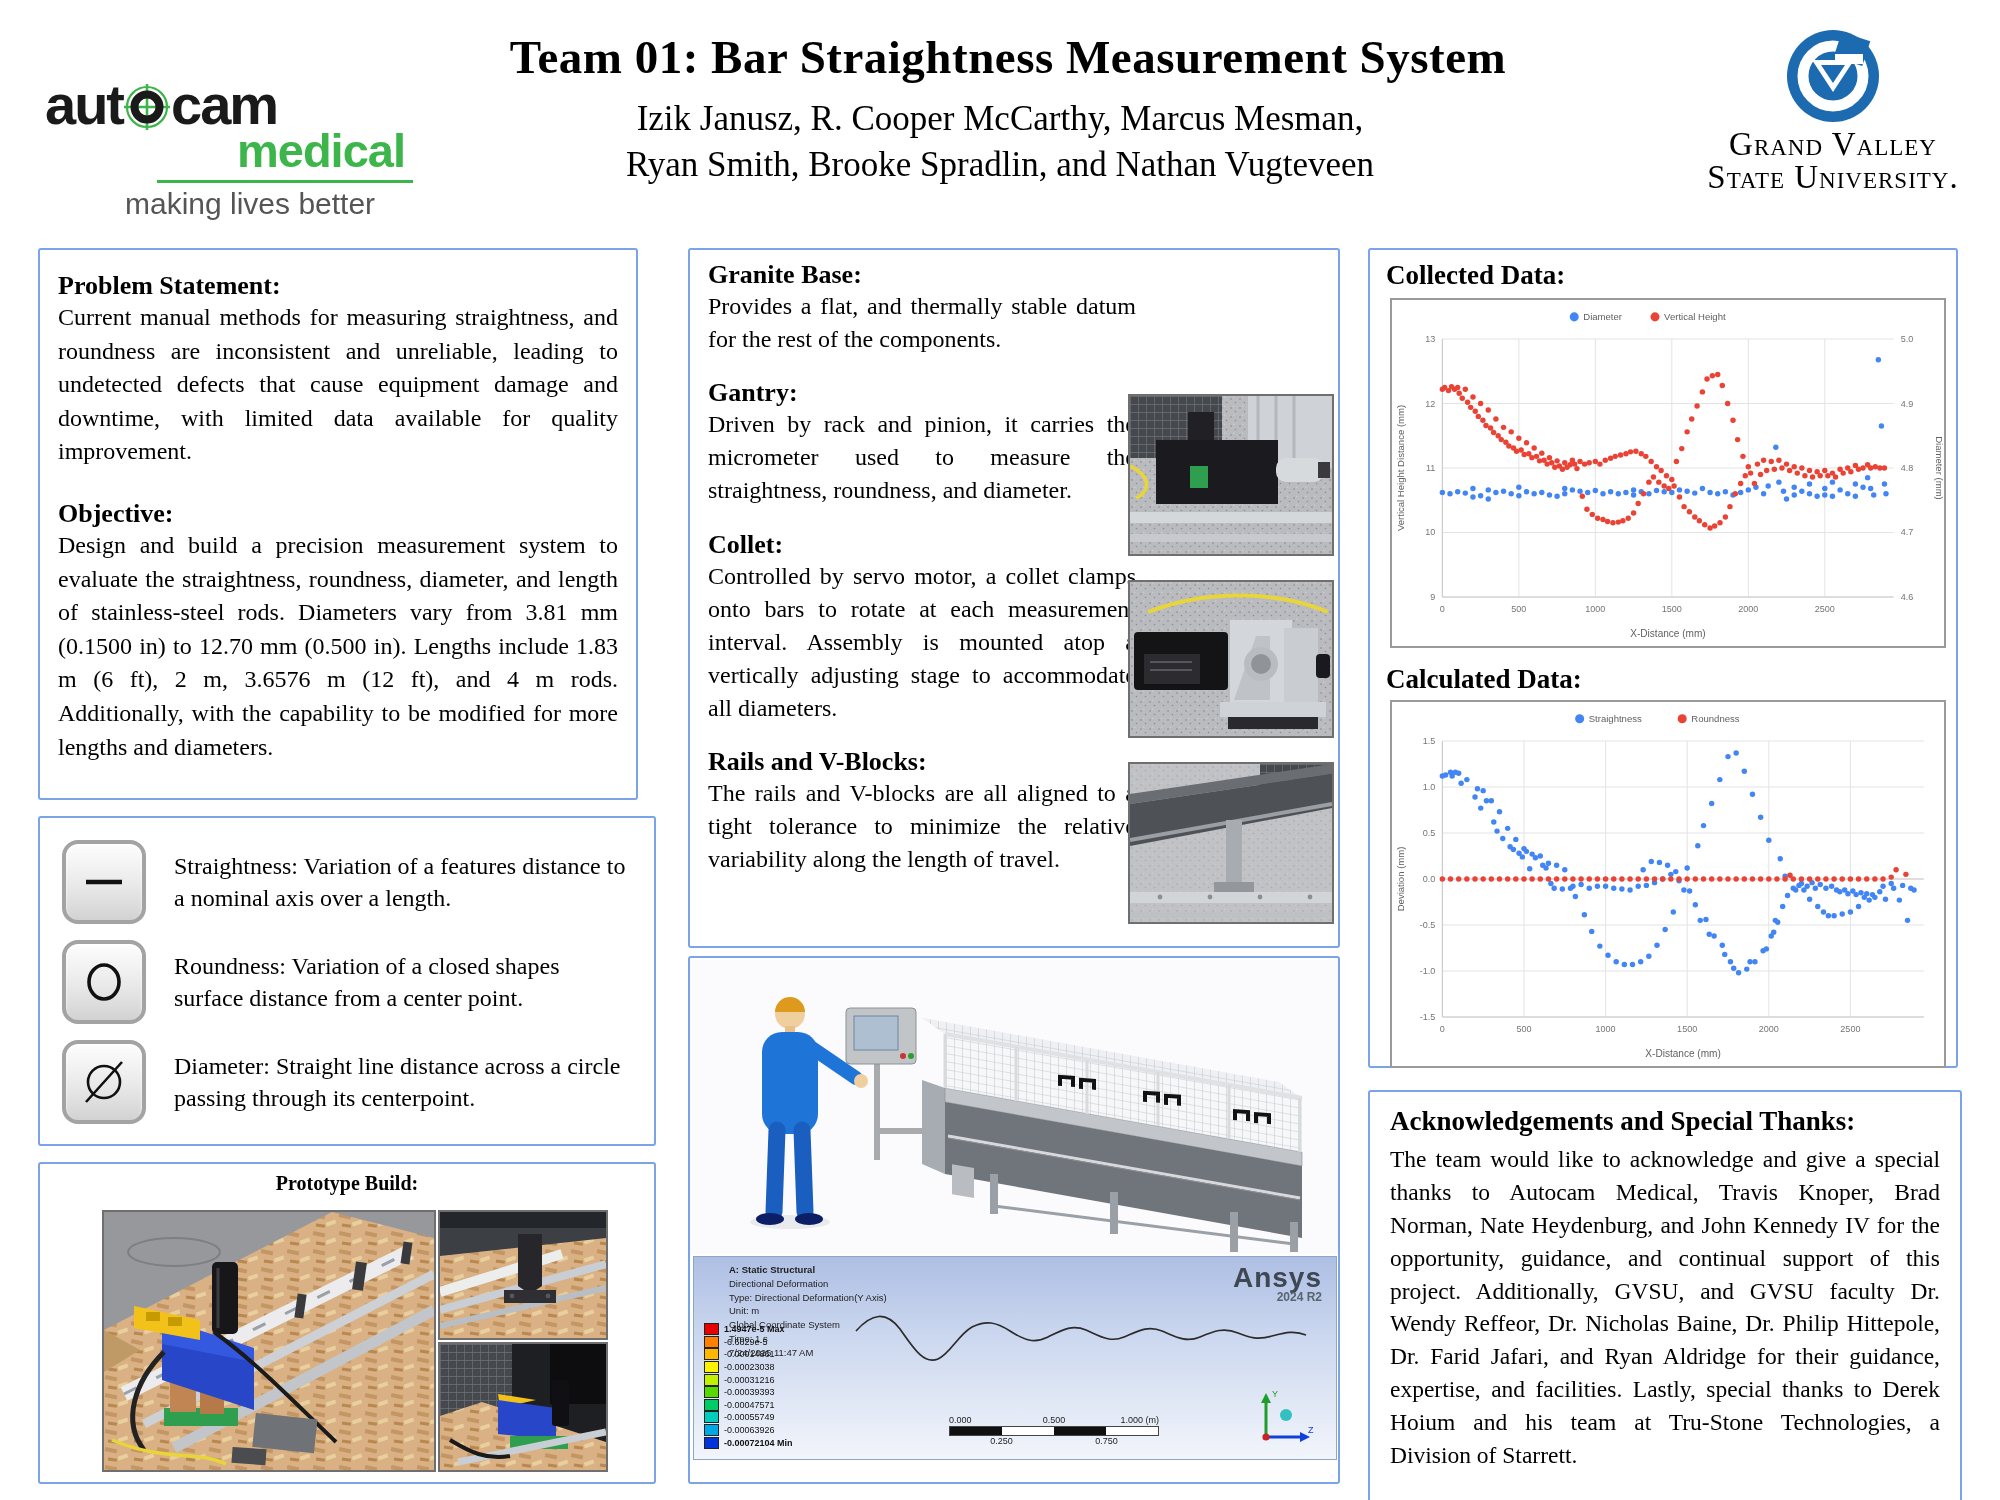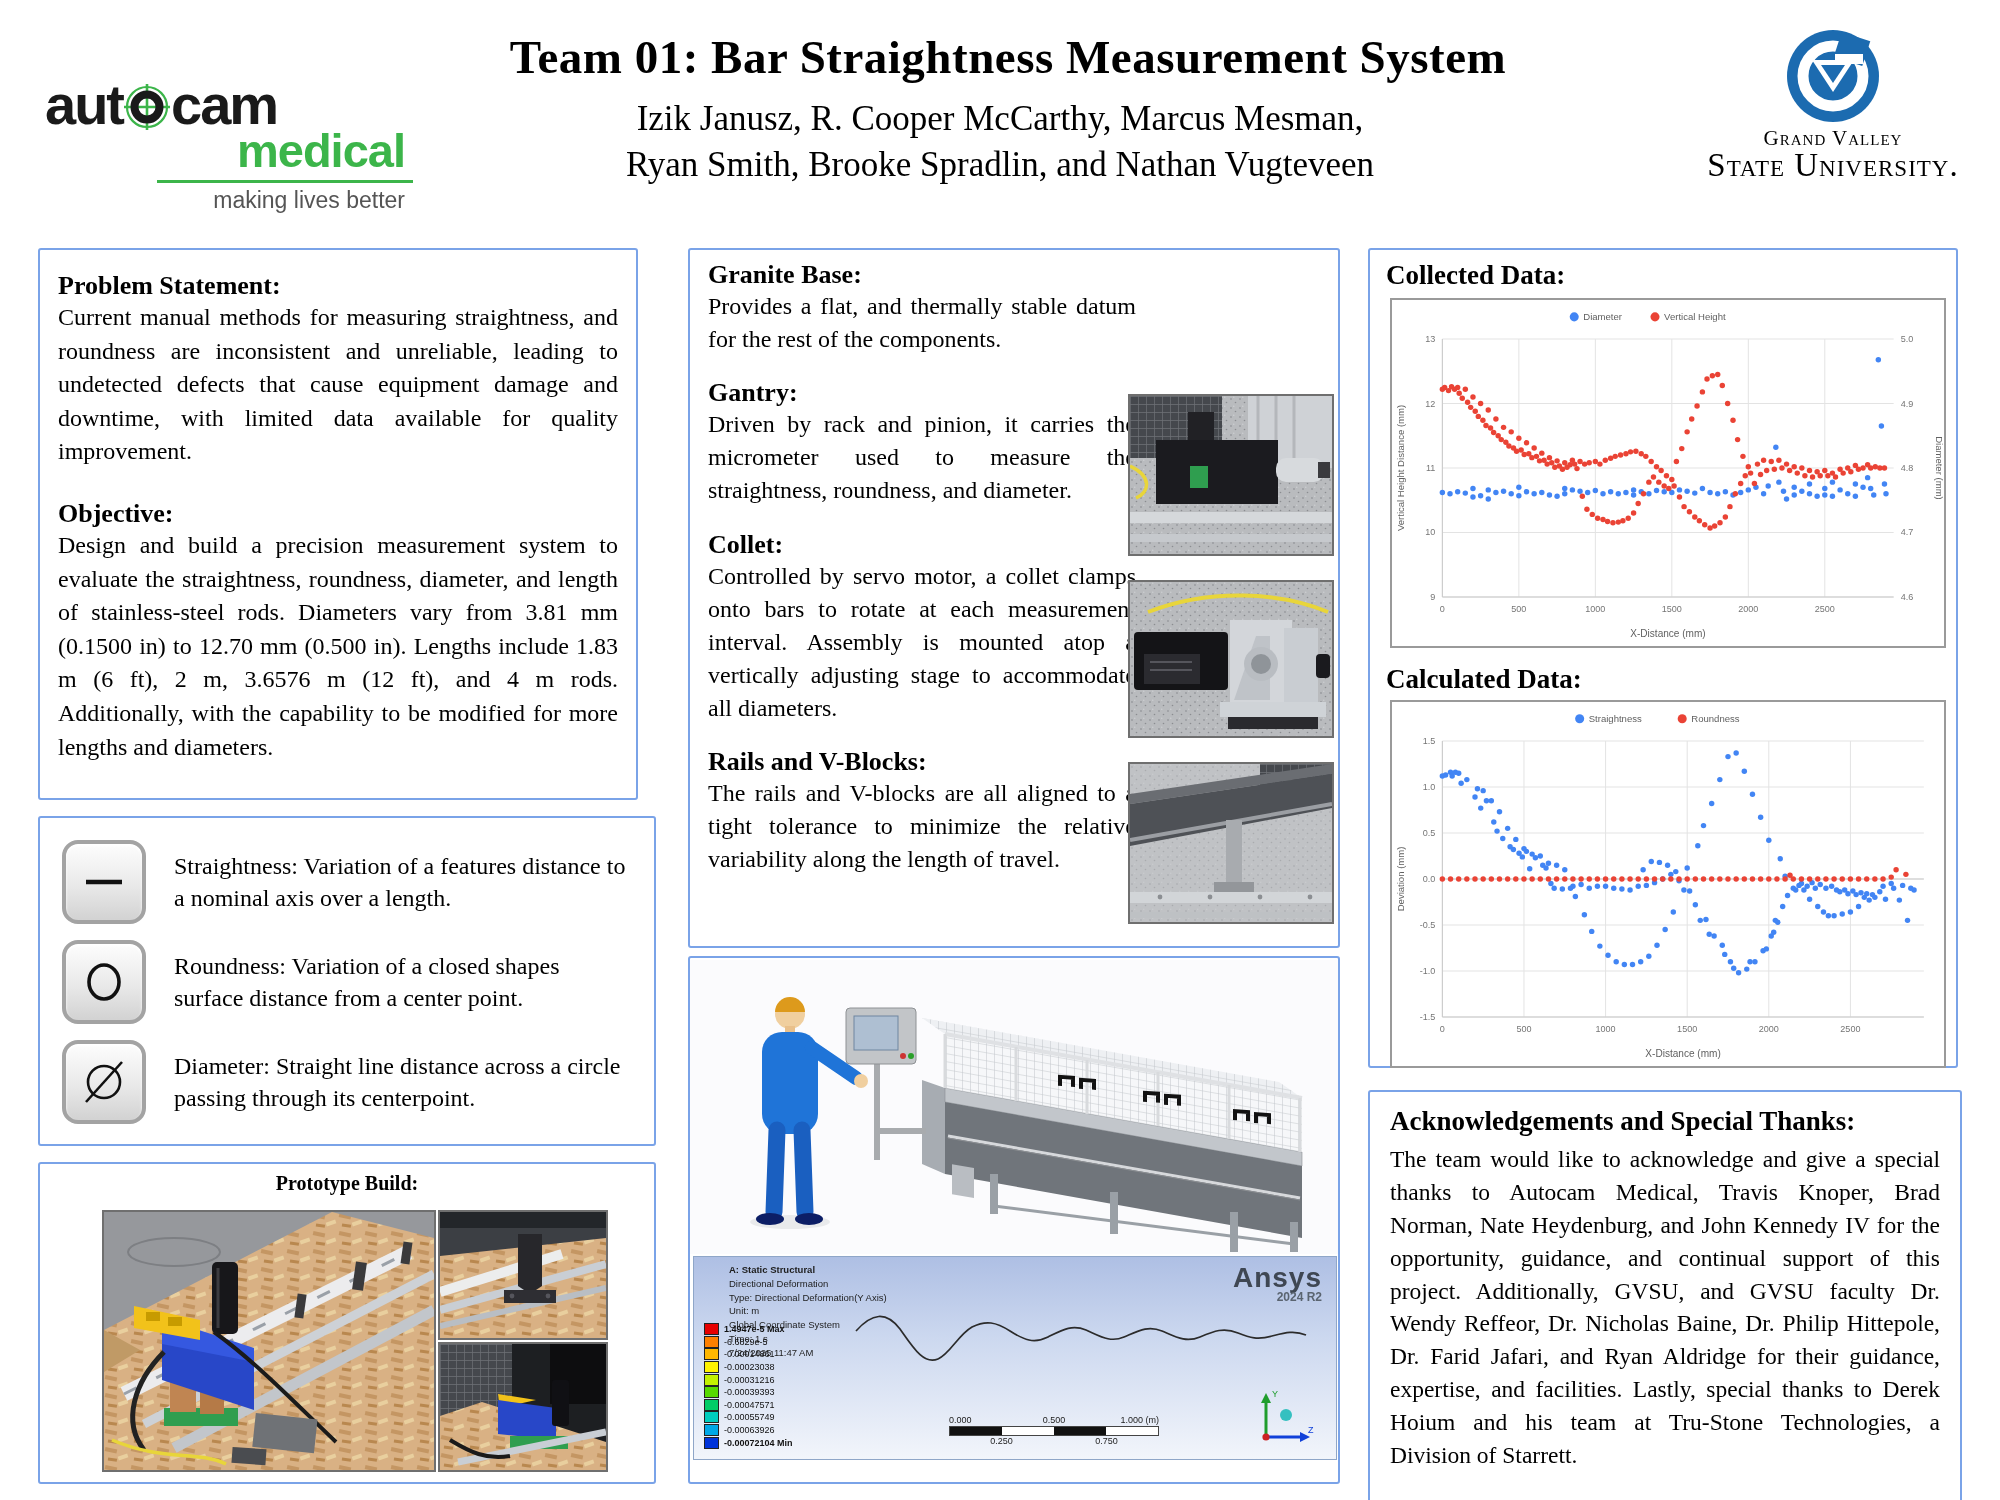--- a/index.html
+++ b/index.html
@@ -7,24 +7,24 @@
         font-family:"Liberation Serif",serif;color:#000;}
   
   .title{position:absolute;left:420px;right:404px;top:30px;text-align:center;
          font-size:47px;font-weight:bold;letter-spacing:.5px;}
   .authors{position:absolute;left:420px;right:420px;top:96px;text-align:center;
            font-size:35px;line-height:1.32;}
   .autocam{position:absolute;left:45px;top:72px;width:360px;font-family:"Liberation Sans",sans-serif;}
   .autocam .row1{font-size:56px;font-weight:bold;color:#1a1a1a;letter-spacing:-2px;display:flex;align-items:center;}
   .autocam .row2{font-size:47px;font-weight:bold;color:#3cb54a;letter-spacing:-1px;margin:-14px 0 0 118px;text-align:right;}
   .autocam .rule{height:3px;background:#3cb54a;width:256px;margin:2px 0 4px 112px;}
-  .autocam .row3{font-size:23px;color:#555;margin-left:48px;text-align:right;}
+  .autocam .row3{font-size:30px;color:#555;margin-left:80px;}
   .gvsu{position:absolute;left:1688px;top:28px;width:290px;text-align:center;}
   .gvsu .mark{margin-left:auto;margin-right:auto;}
-  .gvsu .t1{font-size:21px;font-variant:small-caps;letter-spacing:1px;line-height:1.0;margin-top:4px;}
+  .gvsu .t1{font-size:33px;font-variant:small-caps;letter-spacing:1px;line-height:1.0;margin-top:4px;}
   .gvsu .t2{font-size:33px;font-variant:small-caps;letter-spacing:1px;line-height:1.0;}
   
   .box{position:absolute;background:#fff;border:2px solid #7aa3e8;border-radius:3px;box-sizing:border-box;}
   .box h2{font-size:26px;margin:0;font-weight:bold;}
   .body-text{font-size:24px;line-height:1.4;text-align:justify;margin:0;}
   
   #box-problem{left:38px;top:248px;width:600px;height:552px;padding:21px 18px;}
   #box-defs{left:38px;top:816px;width:618px;height:330px;padding:6px 14px;}
   .def-row{display:flex;align-items:center;gap:28px;margin:16px 6px 0 8px;}
   .def-icon{width:76px;height:76px;border-radius:16px;flex:0 0 auto;

